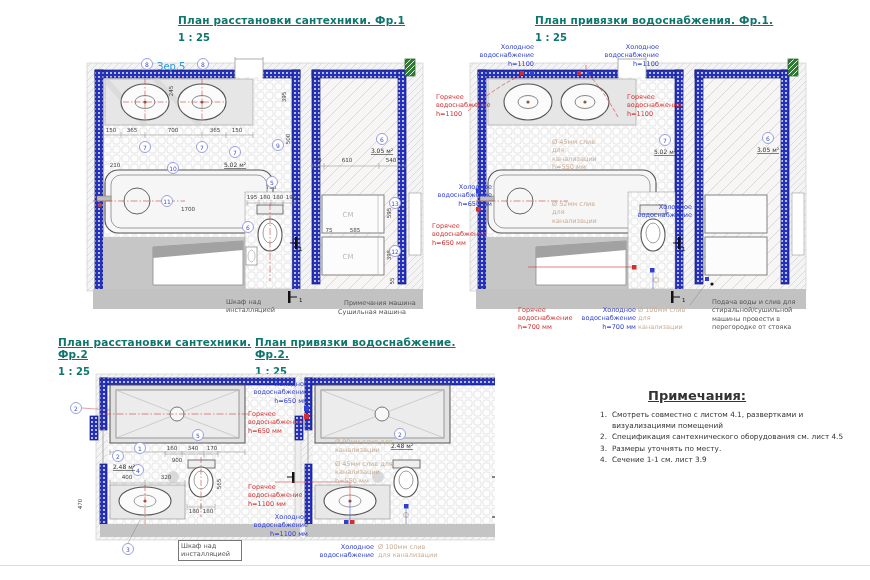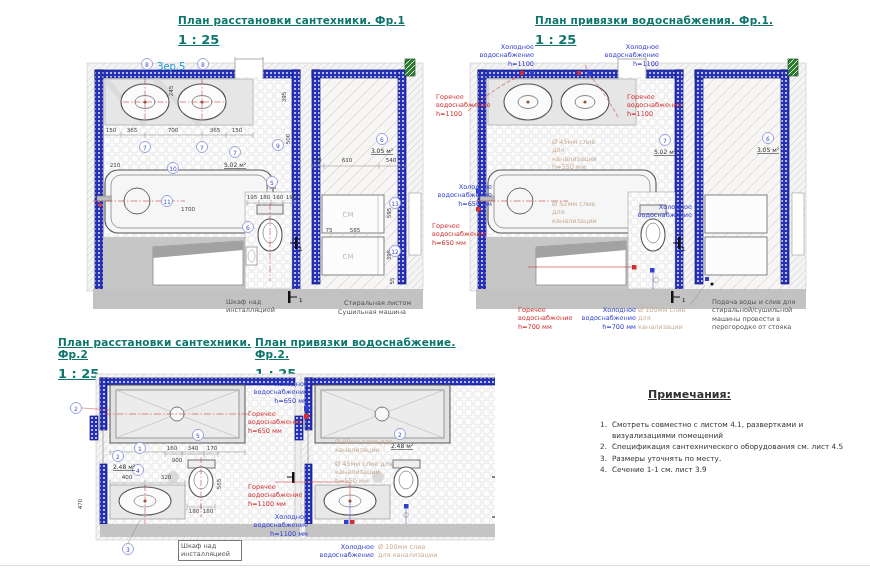--- a/index.html
+++ b/index.html
@@ -1,32 +1,32 @@
 <!DOCTYPE html>
 <html><head>
 <meta charset="utf-8">
 <style>
   html,body{margin:0;padding:0;background:#ffffff;}
   #sheet{position:relative;width:870px;height:580px;background:#fff;overflow:hidden;
          font-family:"DejaVu Sans",sans-serif;}
   .hdr{position:absolute;text-align:left;color:#0f766e;}
   .hdr .t{font-size:10.5px;font-weight:bold;text-decoration:underline;letter-spacing:.2px;}
-  .hdr .s{font-size:13px;font-weight:bold;text-decoration:underline;margin-top:6px;}
+  .hdr .s{font-size:10px;font-weight:bold;margin-top:6px;}
   .lbl{position:absolute;font-size:6.5px;line-height:1.3;}
   .b{color:#2f3fd0;text-align:right;} .r{color:#d03030;} .g{color:#c9ae97;} .d{color:#555;}
   .cyan{color:#2e9bd6;font-size:10px;}
   .boxed{border:1px solid #777;background:#fff;padding:1px 2px;}
   svg text{font-family:"DejaVu Sans",sans-serif;}
   .dim{font-size:5.6px;fill:#444;}
   .tagT{font-size:6px;fill:#3c50c8;}
   .area{font-size:6px;fill:#333;text-decoration:underline;}
   .cm{font-size:7px;fill:#b9b9b9;}
   .secT{font-size:5.5px;fill:#111;}
   .notes{position:absolute;color:#333;}
-  .notes .nt{font-size:11px;font-weight:bold;text-decoration:underline;margin-bottom:19px;padding-left:48px;}
+  .notes .nt{font-size:13px;font-weight:bold;text-decoration:underline;margin-bottom:7px;padding-left:48px;}
   .notes ol{margin:0;padding:0;list-style:none;font-size:7.3px;line-height:1.45;}
   .notes li{display:flex;gap:5px;margin-bottom:1px;}
   #botline{position:absolute;left:0;top:565px;width:870px;height:1px;background:#dcdcdc;}
 </style>
 </head>
 <body>
 
 <div id="sheet">
 
 <svg width="0" height="0" style="position:absolute">
@@ -229,21 +229,21 @@
   <text class="tagT" x="187" y="129.5" text-anchor="middle">5</text>
   <text class="tagT" x="163" y="174.5" text-anchor="middle">6</text>
   <text class="tagT" x="82" y="148.5" text-anchor="middle">11</text>
   <text class="tagT" x="297" y="86.5" text-anchor="middle">6</text>
   <text class="area" x="297" y="98" text-anchor="middle">3.05 м²</text>
   <text class="tagT" x="310" y="150.5" text-anchor="middle">13</text>
   <text class="tagT" x="310" y="198.5" text-anchor="middle">12</text>
 </svg>
 <div class="lbl cyan" style="left:157px;top:60px;">Зер.5</div>
 <div class="lbl d" style="left:226px;top:298px;width:60px;">Шкаф над инсталляцией</div>
-<div class="lbl d" style="left:344px;top:299px;width:80px;">Стиральная листом</div>
+<div class="lbl d" style="left:344px;top:299px;width:80px;">Примечания машина</div>
 <div class="lbl d" style="left:338px;top:308px;width:80px;">Сушильная машина</div>
 
 <svg style="position:absolute;left:468px;top:55px;" width="352" height="262" viewBox="0 0 352 262">
   <rect x="2" y="8" width="336" height="228" fill="url(#hatch)" stroke="#c9c9c9" stroke-width="0.6"></rect>
   <rect x="18" y="22" width="197" height="212" fill="url(#tile)"></rect>
   <rect x="235" y="22" width="85" height="212" fill="url(#herr)"></rect>
   <g>
     <rect x="10" y="15" width="140" height="8" fill="url(#wallp)" stroke="#141c7a" stroke-width="0.7"></rect>
     <rect x="178" y="15" width="37" height="8" fill="url(#wallp)" stroke="#141c7a" stroke-width="0.7"></rect>
     <rect x="10" y="15" width="8" height="219" fill="url(#wallp)" stroke="#141c7a" stroke-width="0.7"></rect>

